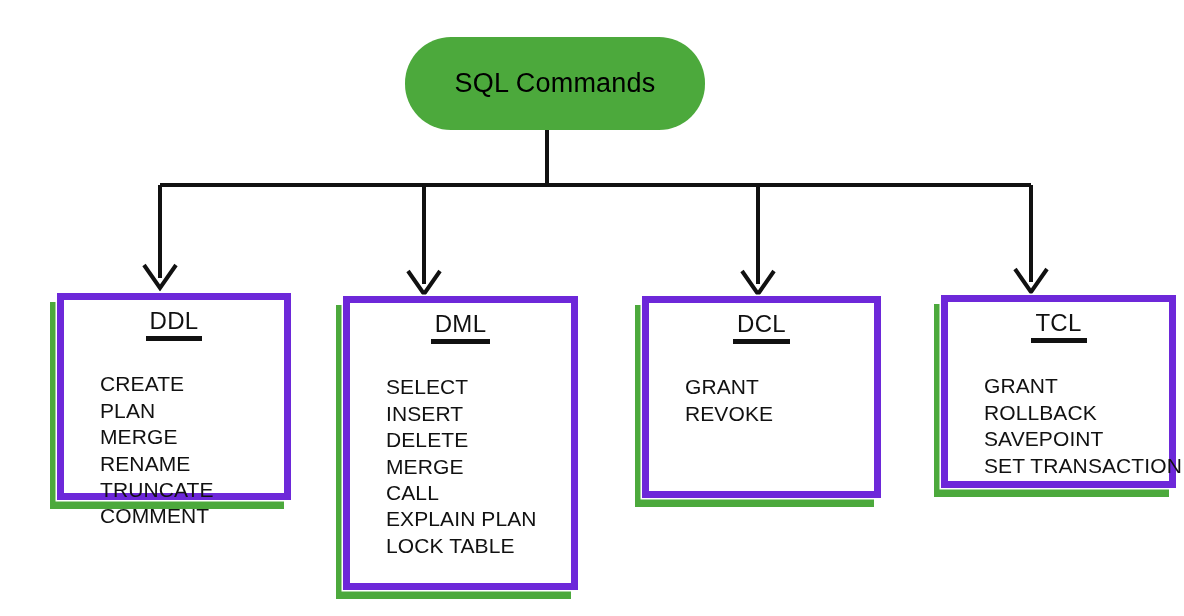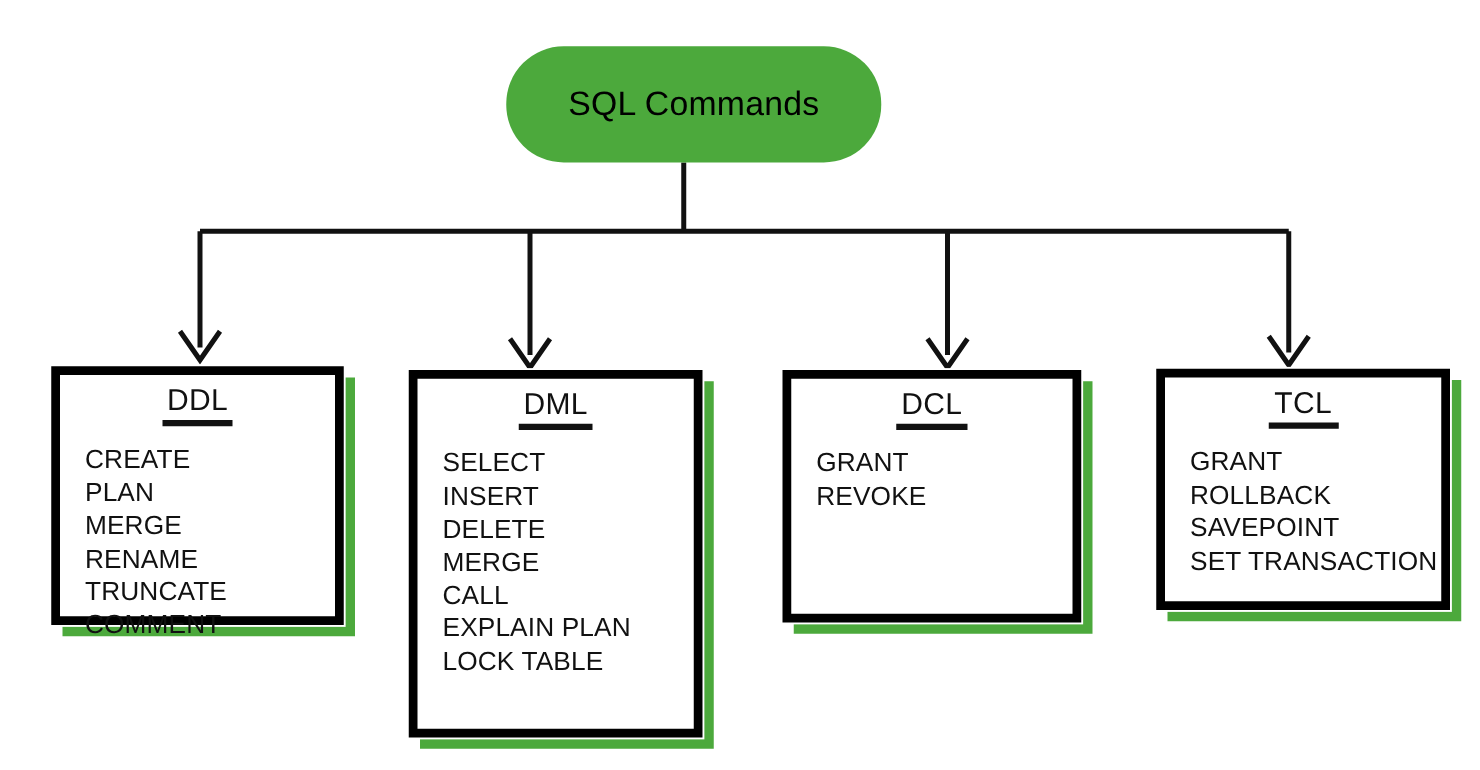--- a/index.html
+++ b/index.html
@@ -59,27 +59,27 @@
   .cat-box .shadow-plate {
     position: absolute;
     left: 9px;
     top: 9px;
     width: 100%;
     height: 100%;
     background: #4CA93C;
   }
   .cat-box .box-face {
     position: absolute;
-    left: 0;
+    left: 16px;
     top: 0;
     width: 100%;
     height: 100%;
     box-sizing: border-box;
     background: #ffffff;
-    border: 7px solid #000000;
+    border: 7px solid #6d28d9;
     box-shadow: 0 0 0 1.5px #ffffff;
   }
   .cat-box .box-inner {
     position: relative;
     width: 100%;
     height: 100%;
     box-sizing: border-box;
     padding: 8px 0 0 0;
     display: flex;
     flex-direction: column;
@@ -101,21 +101,21 @@
   }
   .cat-title-rule {
     margin-top: 3px;
     height: 5px;
     background: #111111;
     width: 100%;
     min-width: 56px;
   }
   .cat-list {
     align-self: flex-start;
-    margin: 0;
+    margin: 16px;
     padding: 0 0 0 20px;
     list-style: none;
   }
   .cat-list li {
     color: #111111;
     font-size: 21px;
     line-height: 1.26;
     font-weight: 400;
     white-space: nowrap;
     letter-spacing: 0.1px;

